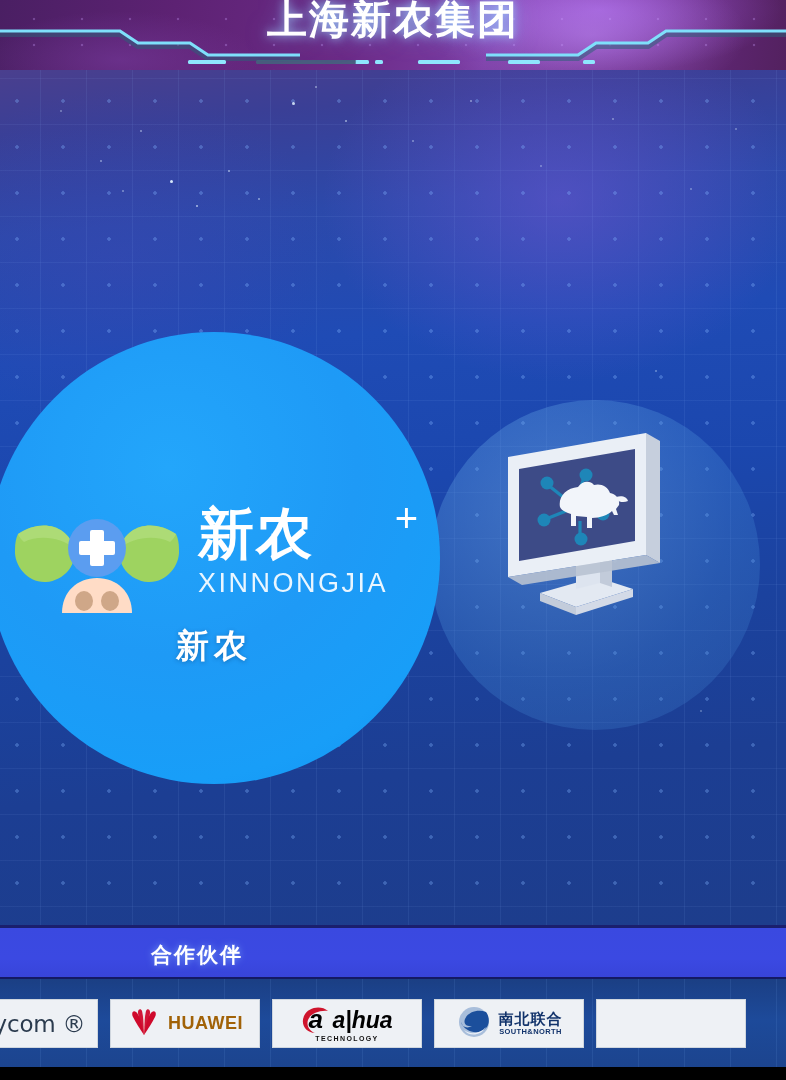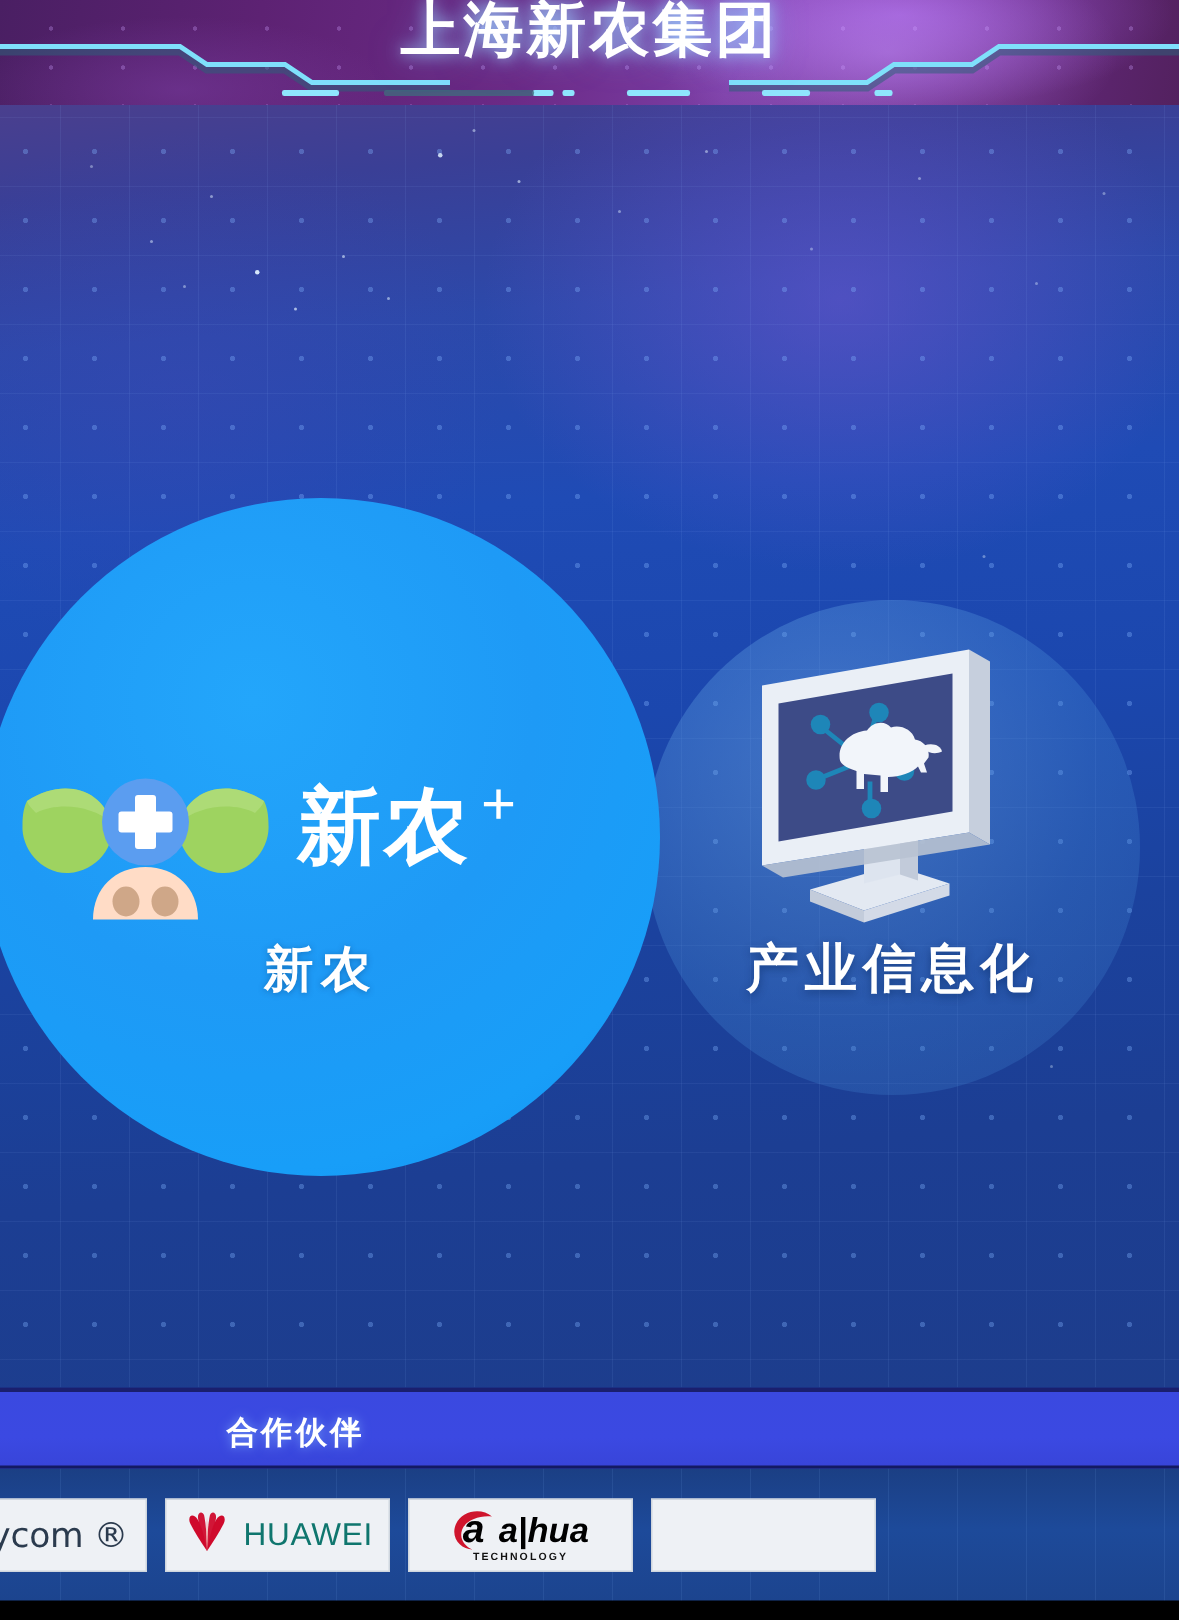--- a/index.html
+++ b/index.html
@@ -137,21 +137,21 @@
   .logos{position:absolute;left:-52px;top:20px;display:flex;gap:12px;}
   .logo-card{
     width:150px;height:49px;background:#eef1f5;border:1px solid #cfd6de;
     display:flex;align-items:center;justify-content:center;gap:7px;
     box-sizing:border-box;flex:0 0 auto;position:relative;overflow:hidden;
   }
   .bottom-black{position:absolute;left:0;top:1067px;width:786px;height:13px;background:#000;z-index:9;}
 
   
   .lg-polycom{font-size:23px;color:#2b3b4e;font-family:"DejaVu Sans","Liberation Sans",sans-serif;letter-spacing:-.2px;}
-  .lg-huawei{font-size:21px;font-weight:400;color:#0f766e;letter-spacing:.5px;}
+  .lg-huawei{font-size:18px;font-weight:700;color:#a16207;letter-spacing:.5px;}
   .lg-dahua-a{font-size:23px;font-weight:700;font-style:italic;color:#000;line-height:1;}
   .lg-dahua-sub{font-size:7px;font-weight:700;color:#111;letter-spacing:1.4px;text-align:center;}
   .lg-sn-cn{font-size:15px;font-weight:700;color:#12336b;line-height:1.05;letter-spacing:1px;}
   .lg-sn-en{font-size:7.5px;font-weight:700;color:#12336b;letter-spacing:.4px;}
   .lg-em-main{font-size:15px;font-weight:700;color:#123274;letter-spacing:.6px;line-height:1;}
   .lg-em-sub{font-size:9px;color:#4a5d86;letter-spacing:.2px;margin-top:2px;}
 </style>
 </head>
 <body>
 
@@ -258,21 +258,20 @@
                      L126,90
                      L124,86
                      C120,90 112,93 104,93
                      L104,103 L99,103 L99,92
                      L88,91 L88,101 L83,101 L83,89
                      C77,87 73,85 72,82 Z"></path>
             <path d="M128,72 C134,70 139,72 140,76 C136,78 131,77 129,75 Z"></path>
           </g>
         </svg>
       </div>
-      <div class="circle-label">产业信息化</div>
     </div>
 
     <div class="circle-left">
       <div class="brand">
 
         <div class="pig-wrap">
           <svg viewBox="0 0 190 140" width="190" height="140">
 
             <path d="M47,92 A53,53 0 0 1 143,92" fill="none" stroke="#79c0f7" stroke-width="7" stroke-linecap="round" opacity=".85"></path>
 
@@ -287,20 +286,21 @@
 
             <path d="M60,131 C60,110 75,96 95,96 C115,96 130,110 130,131 Z" fill="#ffdcc6"></path>
             <ellipse cx="82" cy="119" rx="9" ry="10" fill="#cfa788"></ellipse>
             <ellipse cx="108" cy="119" rx="9" ry="10" fill="#cfa788"></ellipse>
           </svg>
         </div>
 
         <div class="wordmark">
           <div class="wm-cn">新农</div>
           <div class="wm-plus">+</div>
+          <div class="wm-en">XINNONGJIA</div>
         </div>
       </div>
 
       <div class="circle-label">新农</div>
     </div>
   </div>
 
   <div class="partner-head">
     <div class="ph-text">合作伙伴</div>
   </div>
@@ -337,20 +337,33 @@
                 <path d="M27,6 C20,0 7,2 3,11 C-1,20 6,28 14,28 C9,26 5,21 7,15 C9,9 18,5 27,6 Z" fill="#cf152d"></path>
               </svg>
               <span style="position:absolute;left:7px;top:1px;font-size:26px;font-weight:700;font-style:italic;color:#000;line-height:1;">a</span>
             </span>
             <span class="lg-dahua-a">a|hua</span>
           </div>
           <div class="lg-dahua-sub">TECHNOLOGY</div>
         </div>
       </div>
 
+      <div class="logo-card">
+        <span>
+          <svg width="36" height="34" viewBox="0 0 36 34">
+            <circle cx="18" cy="17" r="15" fill="#6f93c4" opacity=".55"></circle>
+            <path d="M30,7 C22,4 12,7 9,14 C7,19 11,22 16,21 C11,24 6,22 5,17 C9,28 24,31 31,22 C34,17 33,11 30,7 Z" fill="#1b4f9c"></path>
+            <path d="M8,25 C14,30 24,29 30,22 C25,31 13,32 8,25 Z" fill="#e9eef6"></path>
+          </svg>
+        </span>
+        <div style="display:flex;flex-direction:column;align-items:center;">
+          <div class="lg-sn-cn">南北联合</div>
+          <div class="lg-sn-en">SOUTH&amp;NORTH</div>
+        </div>
+      </div>
 
 
       <div class="logo-card">
 
         <span></span>
       </div>
 
     </div>
   </div>
 

